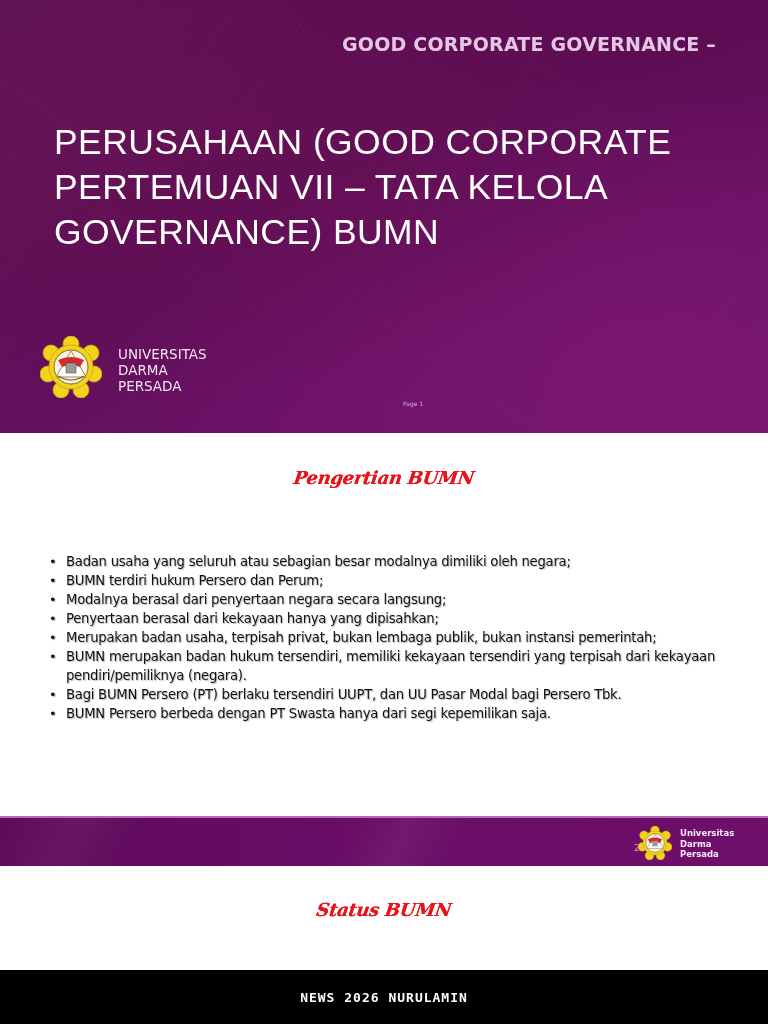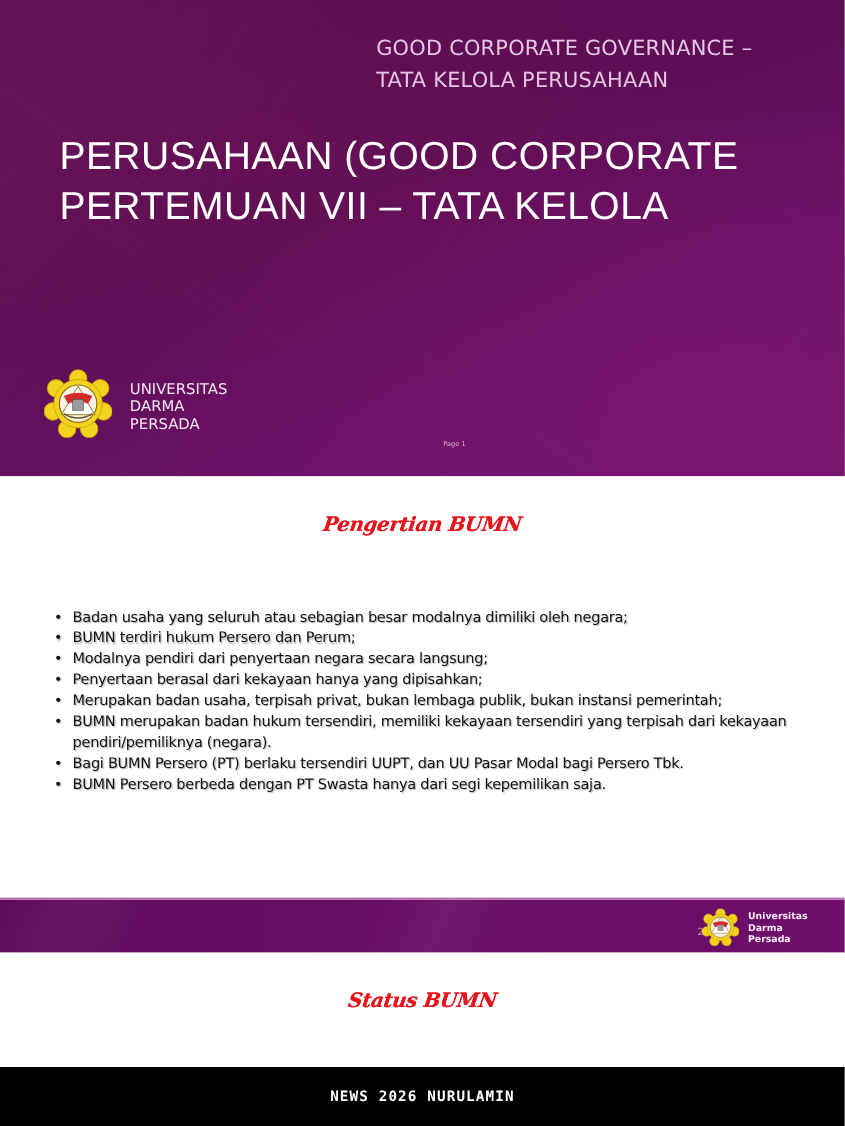--- a/index.html
+++ b/index.html
@@ -15,21 +15,21 @@
         radial-gradient(ellipse at 85% 85%, #7a1670 0%, rgba(122,22,112,0) 55%),
         linear-gradient(160deg, #560a4c 0%, #5d0d54 40%, #6a1266 75%, #731670 100%);
       overflow: hidden;
     }
     .slide1 .facet {
       position: absolute; border: 1px solid rgba(255,255,255,0.035);
       transform: rotate(35deg);
     }
     .subtitle {
       position: absolute; left: 342px; top: 30px; width: 400px;
-      color: #e4c6e4; font-family: "DejaVu Sans", sans-serif; font-weight: 400;
+      color: #e4c6e4; font-family: "DejaVu Sans", sans-serif; font-weight: 700;
       font-size: 19px; line-height: 29px; letter-spacing: 0.2px;
     }
     .main-title {
       position: absolute; left: 54px; top: 120px; width: 690px;
       color: #ffffff; font-family: "Liberation Sans", sans-serif;
       font-size: 35.5px; line-height: 45px; letter-spacing: 0.4px;
     }
     .author {
       position: absolute; right: 16px; top: 330px;
       color: #f2dcf0; font-family: "Liberation Sans", sans-serif;
@@ -99,26 +99,26 @@
 <body>
 
 <section class="slide1">
   <div class="facet" style="left:40px;top:-60px;width:220px;height:220px;"></div>
   <div class="facet" style="left:150px;top:40px;width:260px;height:260px;"></div>
   <div class="facet" style="left:420px;top:120px;width:300px;height:300px;"></div>
   <div class="facet" style="left:-80px;top:200px;width:240px;height:240px;"></div>
 
   <div class="subtitle">
     <div>GOOD CORPORATE GOVERNANCE –</div>
-    <div>TATA KELOLA PERUSAHAAN</div>
   </div>
 
   <div class="main-title">
     <div>PERUSAHAAN (GOOD CORPORATE</div>
     <div>PERTEMUAN VII – TATA KELOLA</div>
+    <div>GOVERNANCE) BUMN</div>
   </div>
 
 
   <svg class="uni-logo" viewBox="0 0 62 62">
     <g fill="#f2d21c" stroke="#c9a40a" stroke-width="0.8">
       <circle cx="31" cy="8" r="8"></circle>
       <circle cx="51" cy="17" r="8"></circle>
       <circle cx="54" cy="38" r="8"></circle>
       <circle cx="41" cy="54" r="8"></circle>
       <circle cx="21" cy="54" r="8"></circle>
@@ -141,21 +141,21 @@
 
   <div class="page-num">Page 1</div>
 </section>
 
 <section class="slide2">
   <div class="heading-script">Pengertian BUMN</div>
 
   <ul class="bullets">
     <li><span class="dot">•</span><span>Badan usaha yang seluruh atau sebagian besar modalnya dimiliki oleh negara;</span></li>
     <li><span class="dot">•</span><span>BUMN terdiri hukum Persero dan Perum;</span></li>
-    <li><span class="dot">•</span><span>Modalnya pendiri dari penyertaan negara secara langsung;</span></li>
+    <li><span class="dot">•</span><span>Modalnya berasal dari penyertaan negara secara langsung;</span></li>
     <li><span class="dot">•</span><span>Penyertaan berasal dari kekayaan hanya yang dipisahkan;</span></li>
     <li><span class="dot">•</span><span>Merupakan badan usaha, terpisah privat, bukan lembaga publik, bukan instansi pemerintah;</span></li>
     <li><span class="dot">•</span><span>BUMN merupakan badan hukum tersendiri, memiliki kekayaan tersendiri yang terpisah dari kekayaan pendiri/pemiliknya (negara).</span></li>
     <li><span class="dot">•</span><span>Bagi BUMN Persero (PT) berlaku tersendiri UUPT, dan UU Pasar Modal bagi Persero Tbk.</span></li>
     <li><span class="dot">•</span><span>BUMN Persero berbeda dengan PT Swasta hanya dari segi kepemilikan saja.</span></li>
   </ul>
 
   <div class="footer-band">
     <div class="footer-num">2</div>
     <svg class="footer-logo" viewBox="0 0 62 62">

